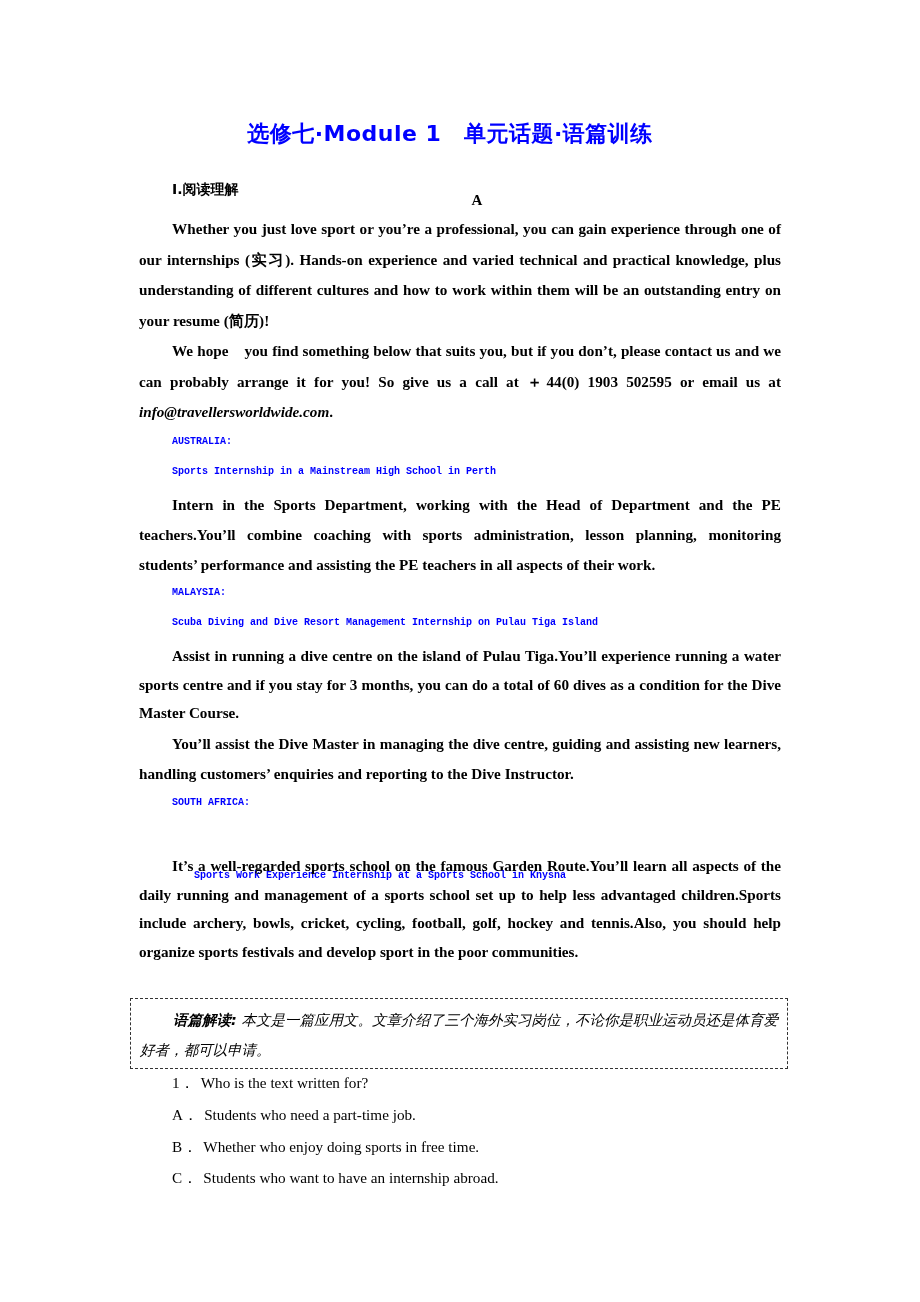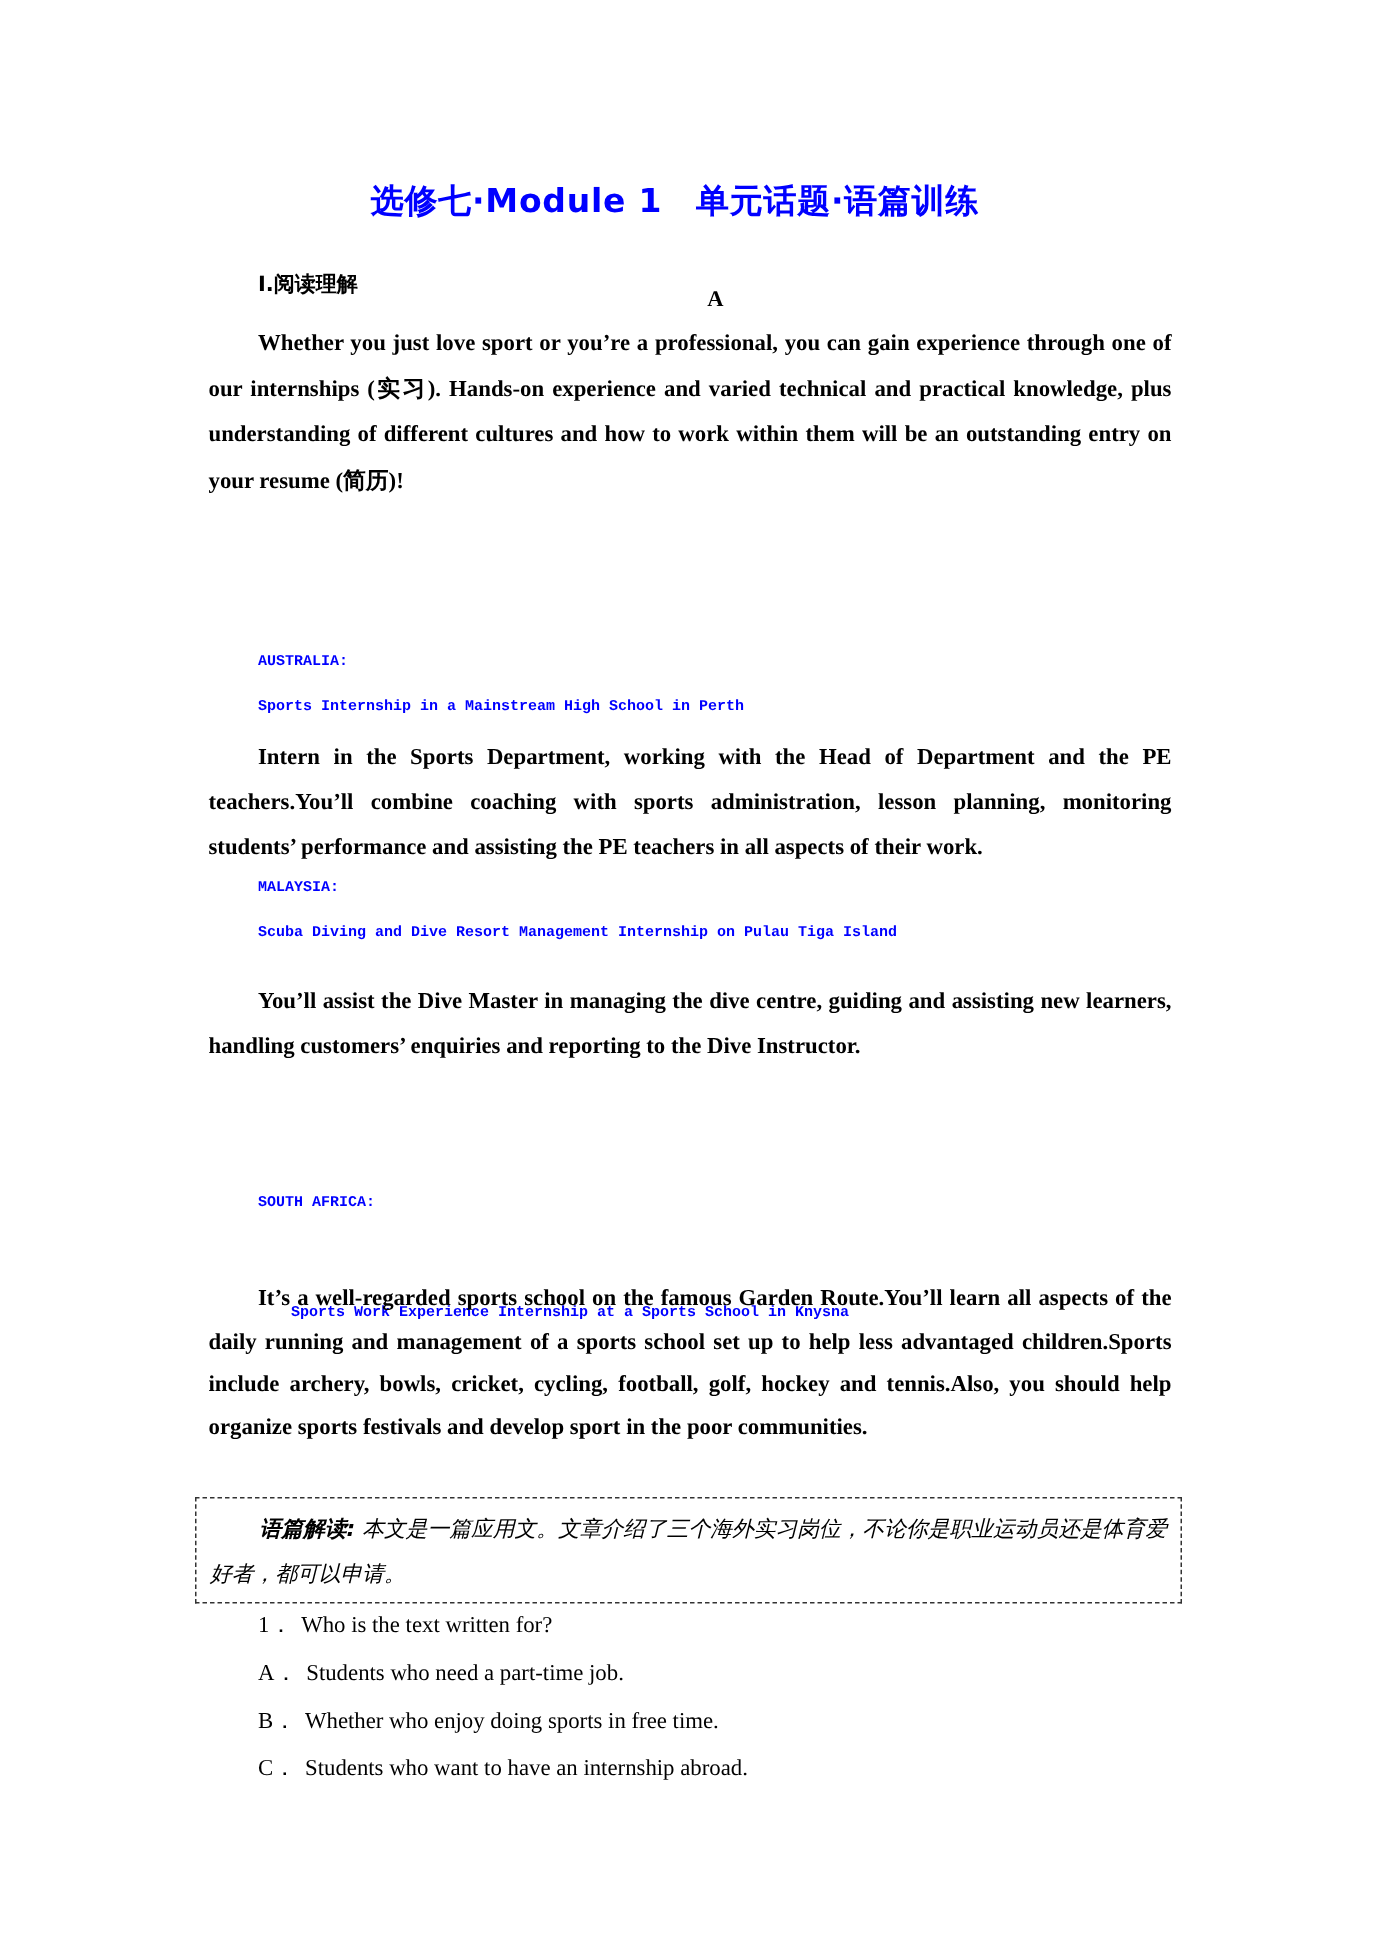--- a/index.html
+++ b/index.html
@@ -104,32 +104,34 @@
   </style>
 </head>
 <body>
 
 <div class="page-title">选修七·Module 1　单元话题·语篇训练</div>
 <div class="section-heading">Ⅰ.阅读理解</div>
 <div class="passage-label">A</div>
 
 <div class="body-block" style="top:214px;">
   <p class="para" style="line-height:30.5px;">Whether you just love sport or you’re a professional, you can gain experience through one of our internships (实习). Hands-on experience and varied technical and practical knowledge, plus understanding of different cultures and how to work within them will be an outstanding entry on your resume (简历)!</p>
+  <p class="para" style="line-height:30.5px;"><span>We hope　you find something below that suits you, but if you don’t, please contact us and we can probably arrange it for you! So give us a call at ＋44(0) 1903 502595 or email us at </span><span class="em">info@travellersworldwide.com</span><span>.</span></p>
 </div>
 
 <div class="blue-head" style="top:436px;">AUSTRALIA:</div>
 <div class="blue-head" style="top:466px;">Sports Internship in a Mainstream High School in Perth</div>
 <div class="body-block" style="top:490px;">
   <p class="para">Intern in the Sports Department, working with the Head of Department and the PE teachers.You’ll combine coaching with sports administration, lesson planning, monitoring students’ performance and assisting the PE teachers in all aspects of their work.</p>
 </div>
 
 <div class="blue-head" style="top:587px;">MALAYSIA:</div>
 <div class="blue-head" style="top:617px;">Scuba Diving and Dive Resort Management Internship on Pulau Tiga Island</div>
 <div class="body-block" style="top:642px;">
-  <p class="para" style="margin-top:11px;">You’ll assist the Dive Master in managing the dive centre, guiding and assisting new learners, handling customers’ enquiries and reporting to the Dive Instructor.</p>
+  <p class="para tight">Assist in running a dive centre on the island of Pulau Tiga.You’ll experience running a water sports centre and if you stay for 3 months, you can do a total of 60 dives as a condition for the Dive Master Course.</p>
+  <p class="para" style="margin-top:1px;">You’ll assist the Dive Master in managing the dive centre, guiding and assisting new learners, handling customers’ enquiries and reporting to the Dive Instructor.</p>
 </div>
 
 <div class="blue-head" style="top:797px;">SOUTH AFRICA:</div>
 <div class="blue-head" style="top:870px;margin-left:22px;">Sports Work Experience Internship at a Sports School in Knysna</div>
 <div class="body-block" style="top:852px;">
   <p class="para tight">It’s a well-regarded sports school on the famous Garden Route.You’ll learn all aspects of the daily running and management of a sports school set up to help less advantaged children.Sports include archery, bowls, cricket, cycling, football, golf, hockey and tennis.Also, you should help organize sports festivals and develop sport in the poor communities.</p>
 </div>
 
 <div class="note-box">
   <p class="note-text"><span class="note-label">语篇解读:</span><span> 本文是一篇应用文。文章介绍了三个海外实习岗位，不论你是职业运动员还是体育爱好者，都可以申请。</span></p>

